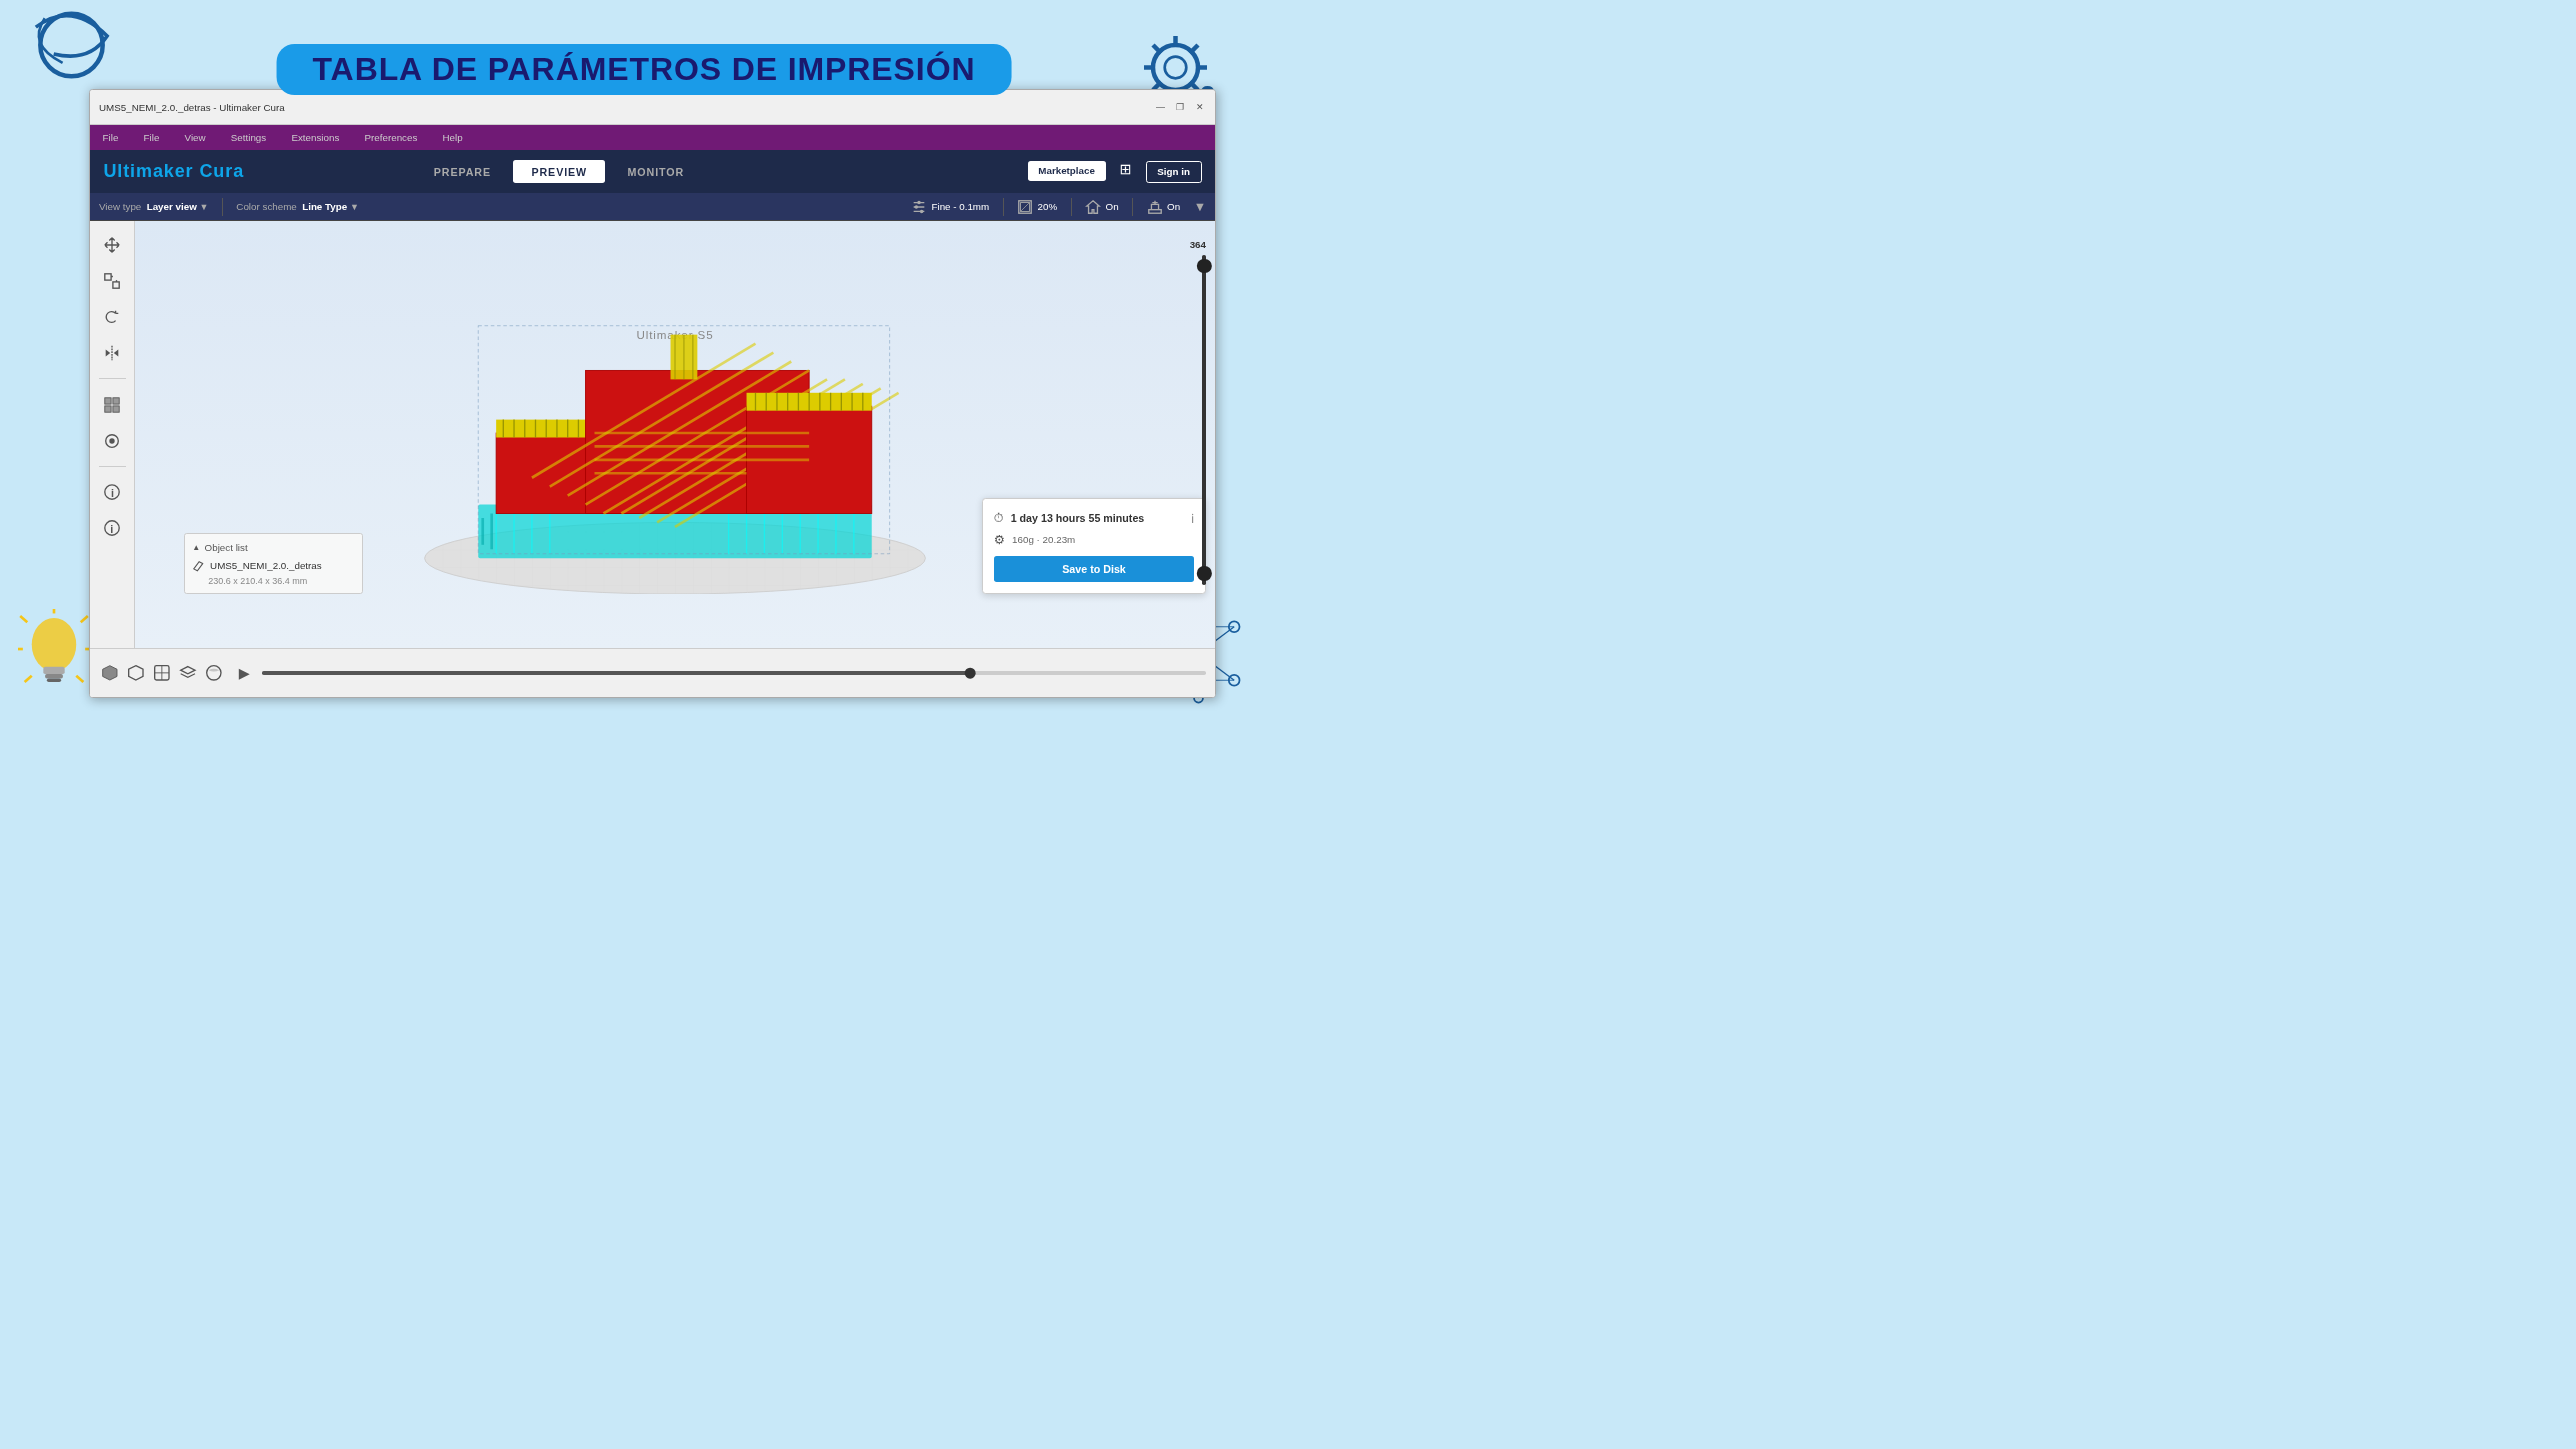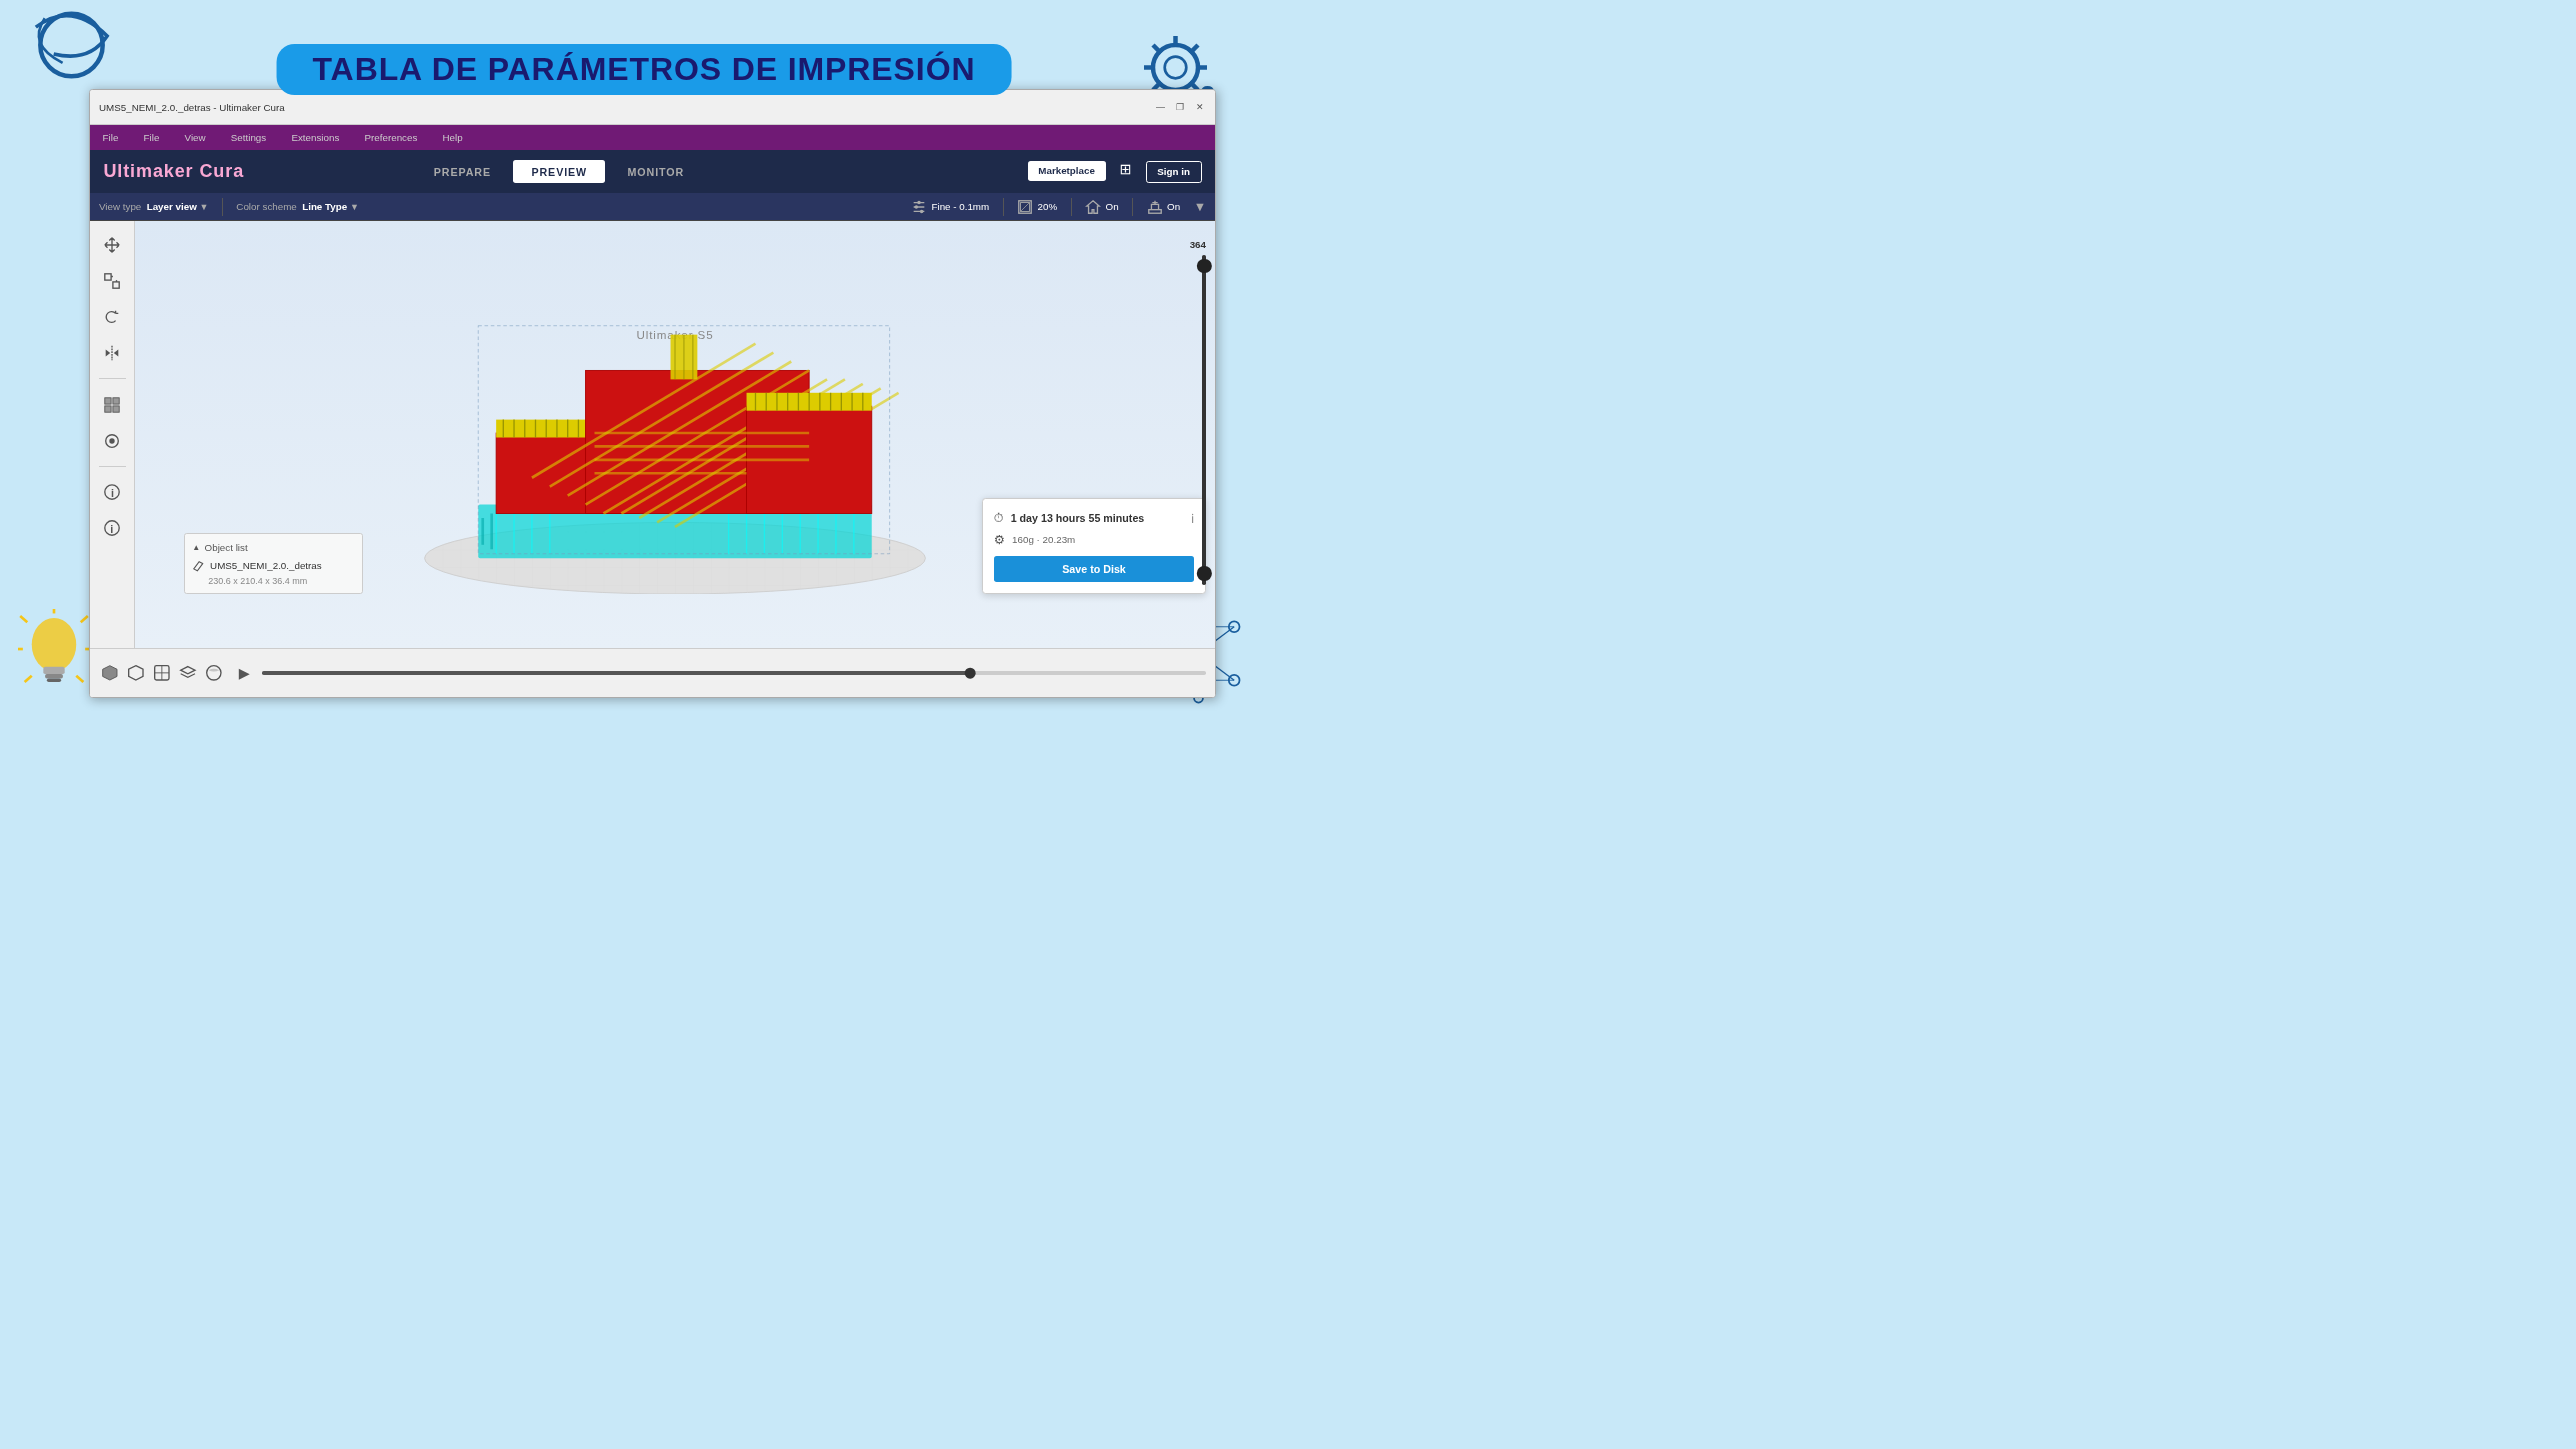--- a/index.html
+++ b/index.html
@@ -127,21 +127,21 @@
     
     .app-header {
       background: #1e2a4a;
       height: 43px;
       display: flex;
       align-items: center;
       padding: 0 13.4px;
       gap: 18px;
     }
     .app-logo {
-      color: #f9a8d4;
+      color: #0ea5e9;
       font-size: 18px;
       font-weight: 300;
       letter-spacing: 0.9px;
     }
     .app-logo span {
       font-weight: 700;
     }
     .nav-tabs {
       display: flex;
       gap: 4.5px;

